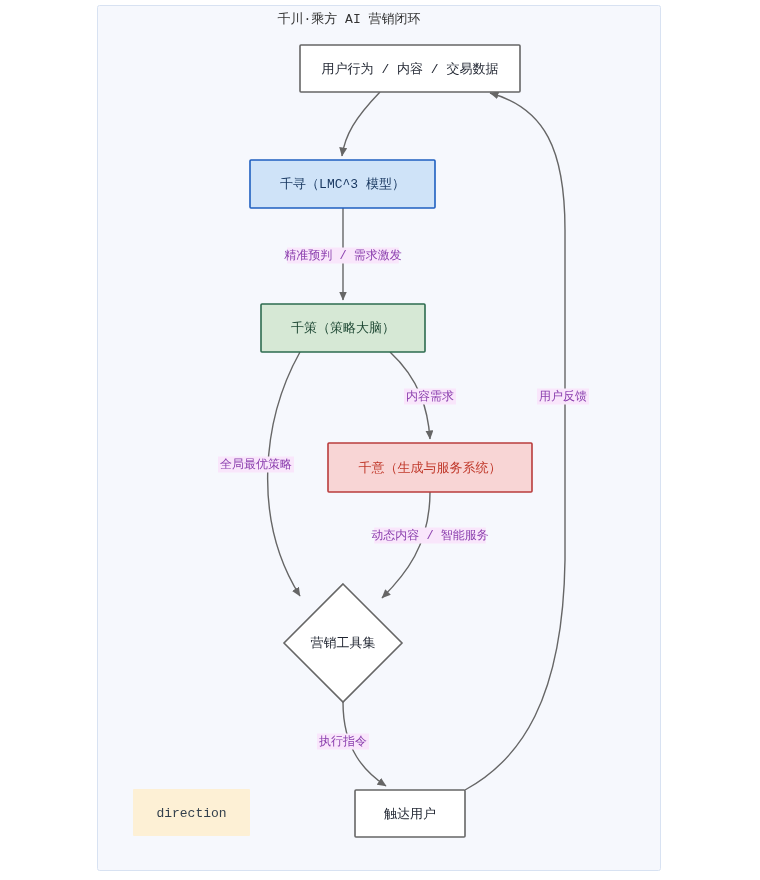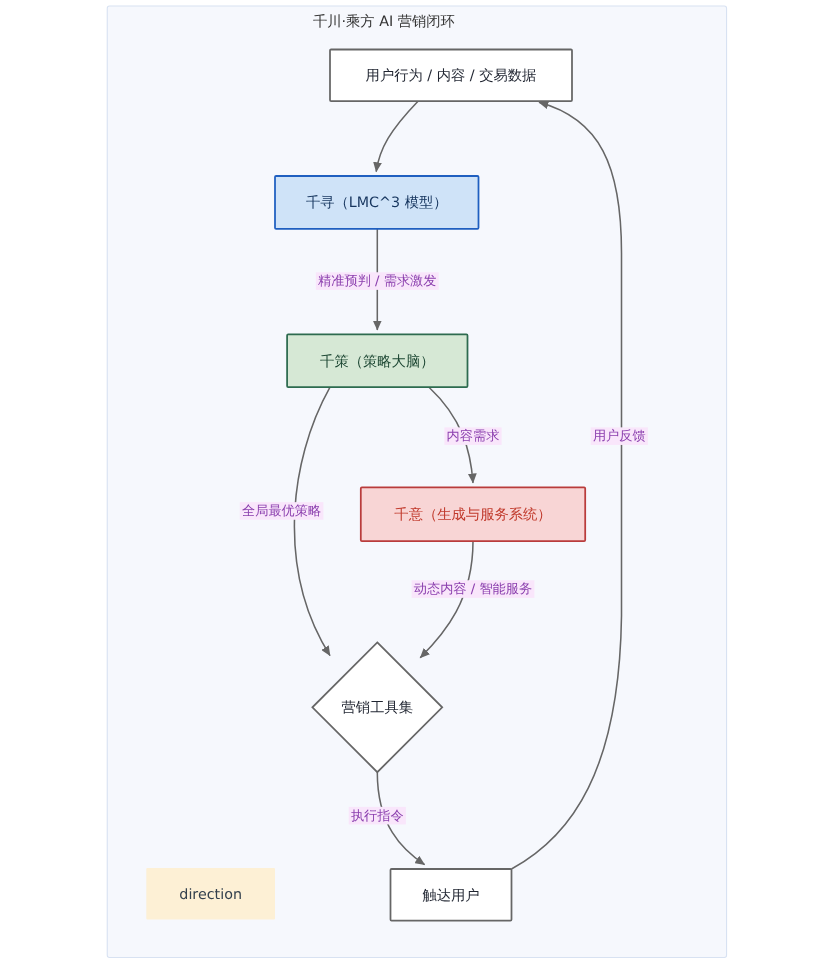--- a/index.html
+++ b/index.html
@@ -10,20 +10,21 @@
   body {
     width: 760px;
     height: 880px;
     font-family: "DejaVu Sans", "Liberation Sans", sans-serif;
     overflow: hidden;
   }
   #stage {
     position: relative;
     width: 760px;
     height: 880px;
+    font-family: Liberation Mono, monospace;
   }
   #flow-svg {
     position: absolute;
     left: 0;
     top: 0;
   }
   .canvas-rect {
     fill: #f6f8fd;
     stroke: #d8e2f2;
     stroke-width: 1;

